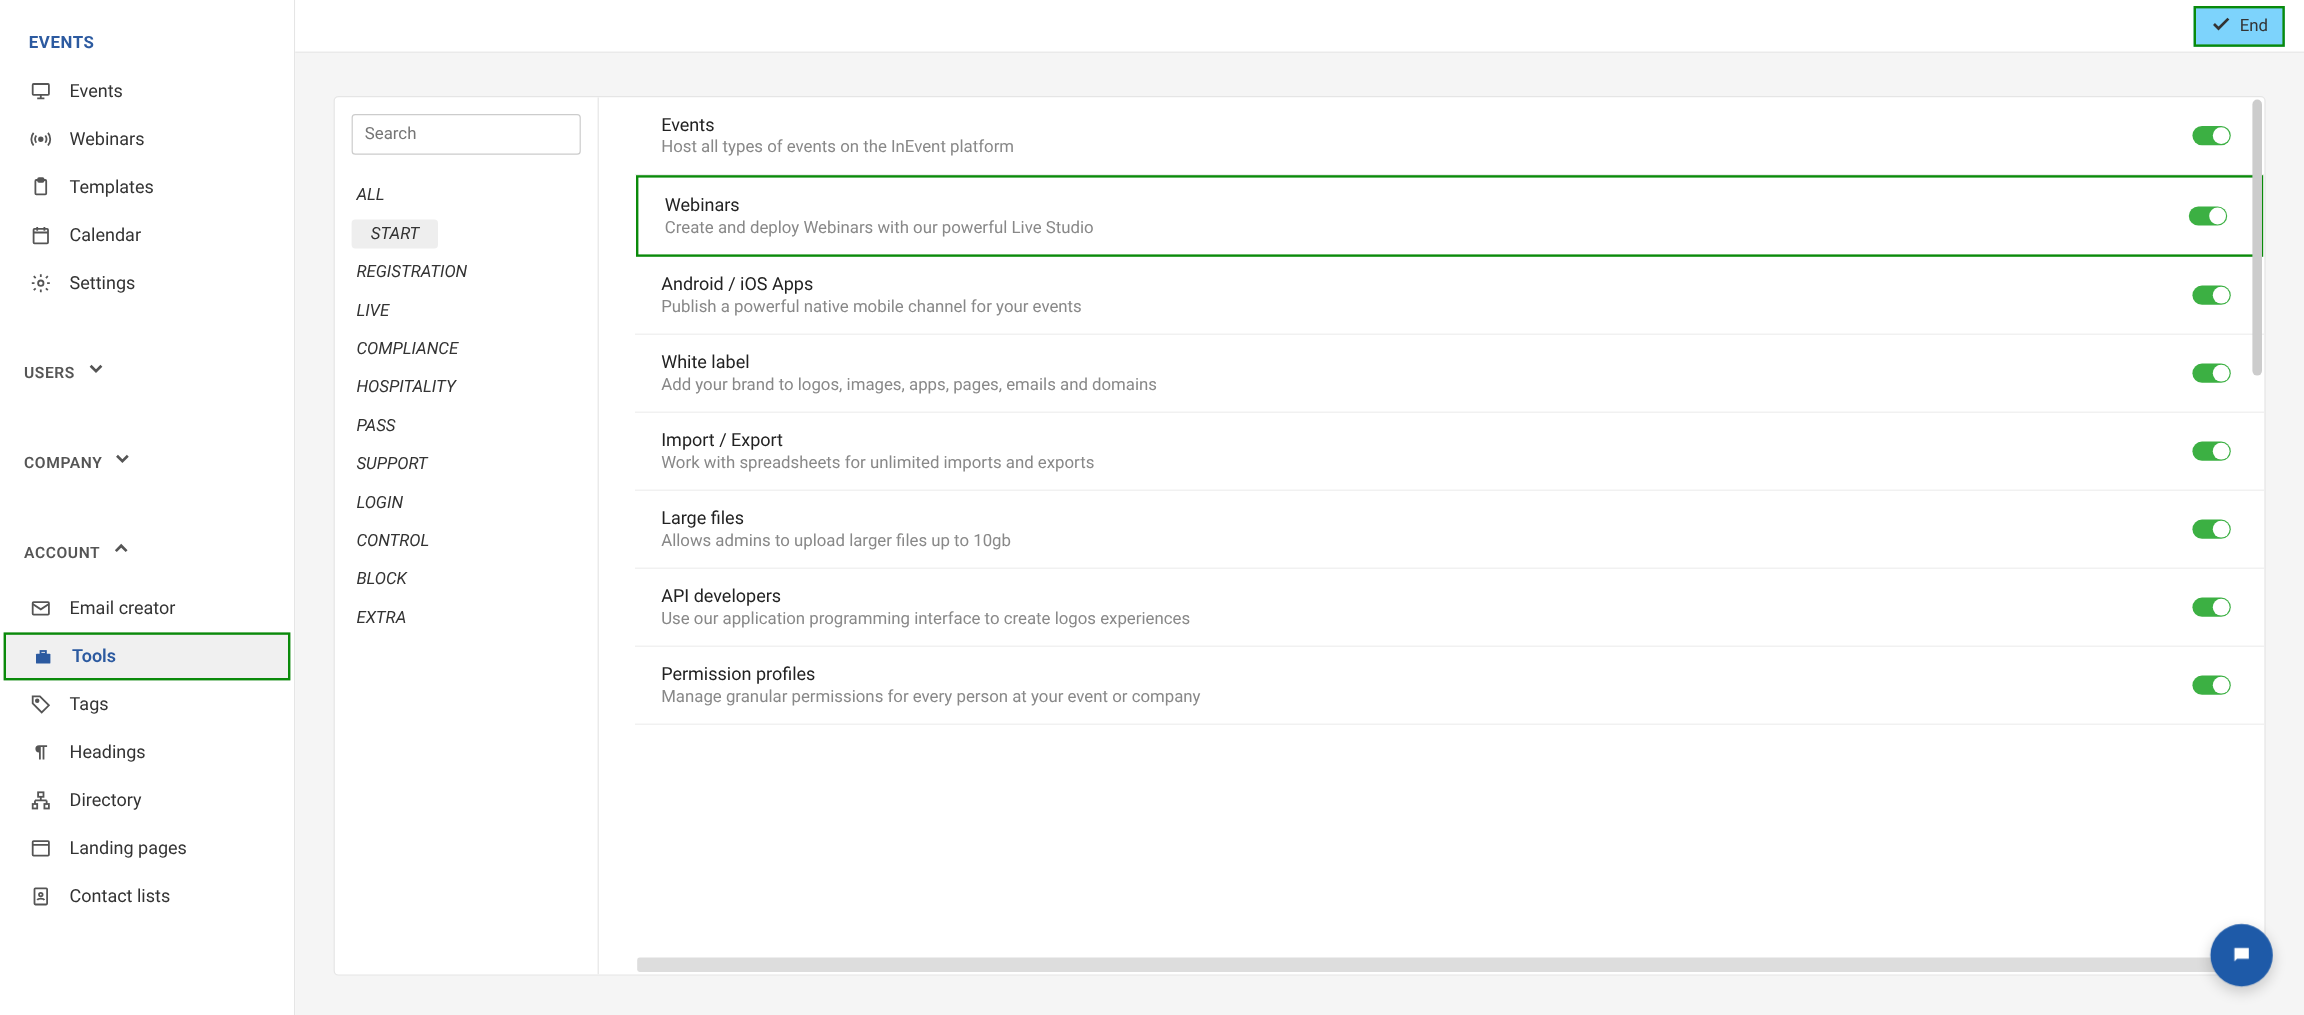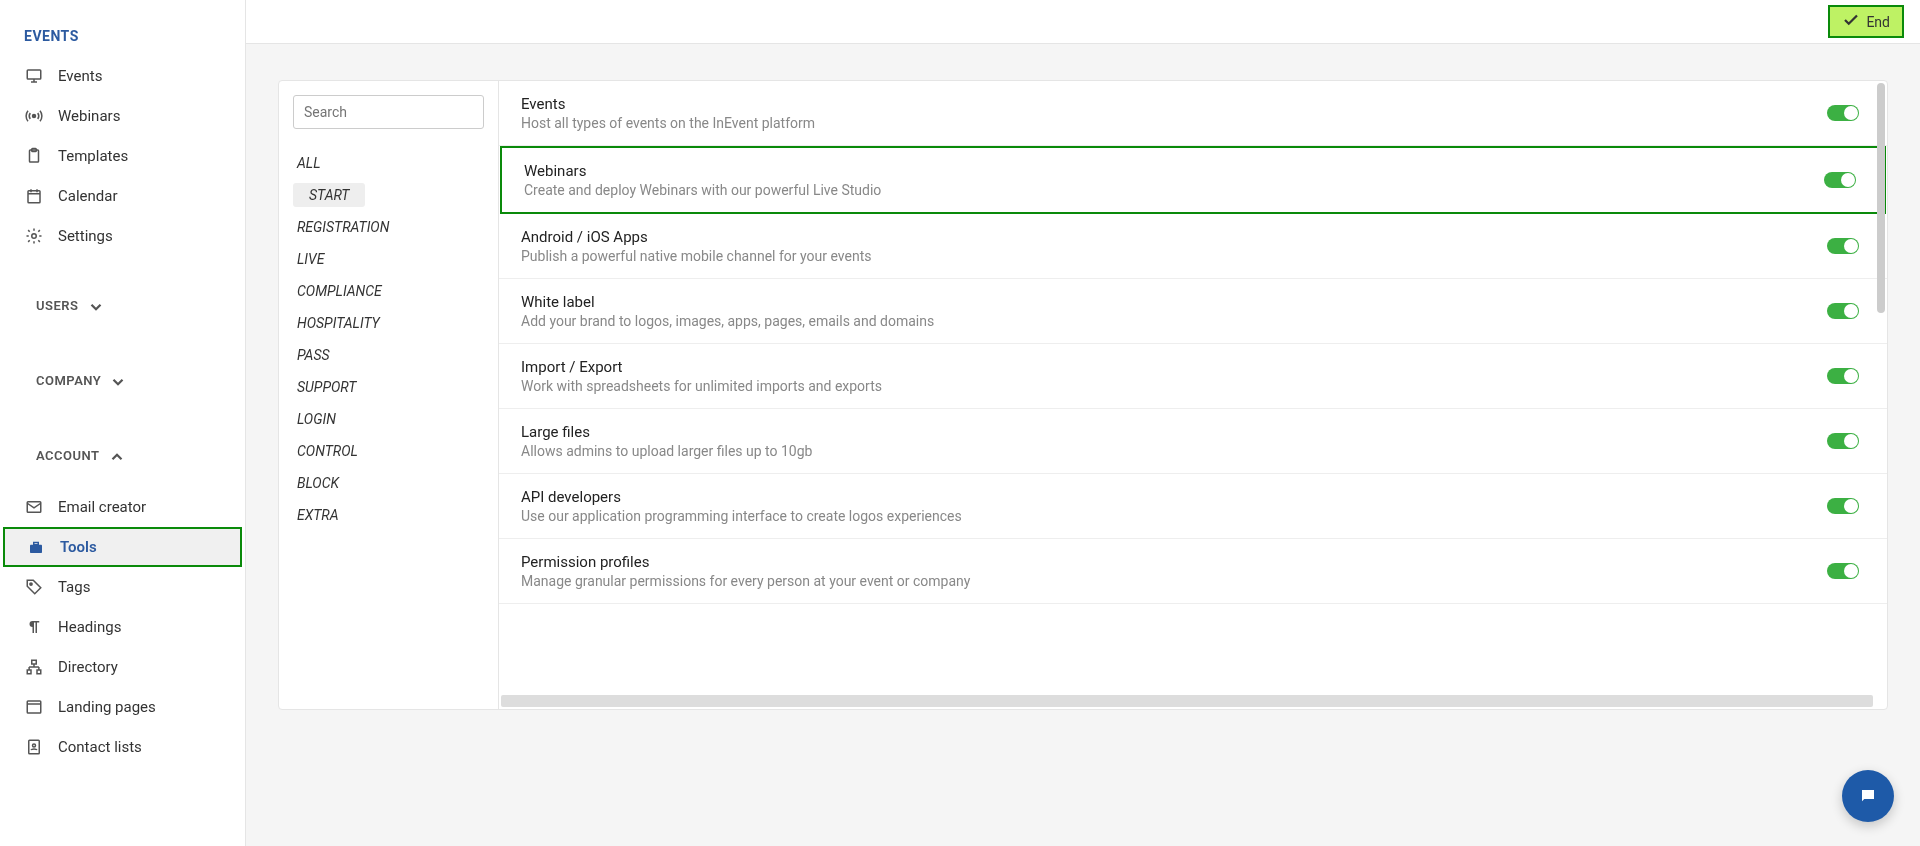--- a/index.html
+++ b/index.html
@@ -5,29 +5,29 @@
 * { margin: 0; padding: 0; box-sizing: border-box; font-family: -apple-system, BlinkMacSystemFont, "Segoe UI", Roboto, sans-serif; }
 body { display: flex; height: 846px; width: 1920px; background: #fff; overflow: hidden; }
 
 .sidebar { width: 246px; background: #fff; border-right: 1px solid #e5e5e5; padding: 16px 0 0 0; overflow-y: auto; }
 .sidebar-title { color: #2c5aa0; font-size: 14px; font-weight: 700; letter-spacing: 0.5px; padding: 12px 24px; }
 .nav-item { display: flex; align-items: center; padding: 10px 24px; color: #333; font-size: 15px; cursor: pointer; }
 .nav-item .icon { width: 20px; height: 20px; margin-right: 14px; color: #555; display: inline-flex; align-items: center; justify-content: center; }
 .nav-item.selected { border: 2px solid #0a8a0a; background: #f0f0f0; margin: 0 3px; padding: 8px 21px; }
 .nav-item.selected .label { color: #2c5aa0; font-weight: 600; }
 .nav-item.selected .icon { color: #2c5aa0; }
-.section-header { display: flex; align-items: flex-start; padding: 12px 36px; color: #555; font-size: 13px; font-weight: 600; letter-spacing: 0.5px; cursor: pointer; margin-top: 30px; }
+.section-header { display: flex; align-items: flex-end; padding: 12px 20px; color: #555; font-size: 13px; font-weight: 600; letter-spacing: 0.5px; cursor: pointer; margin-top: 30px; }
 .section-header:first-of-type { margin-top: 40px; }
 .chev { margin-left: 8px; font-size: 11px; }
 
 .main { flex: 1; background: #f5f5f5; display: flex; flex-direction: column; }
 .topbar { height: 44px; background: #fff; border-bottom: 1px solid #e5e5e5; display: flex; justify-content: flex-end; align-items: center; padding: 0 16px; }
-.end-btn { border: 2px solid #0a8a0a; background: #bef264; padding: 4px 12px; font-size: 14px; color: #333; display: inline-flex; align-items: center; gap: 6px; cursor: pointer; }
-
-.content-card { margin: 36px 32px 0 32px; background: #fff; border: 1px solid #e5e5e5; border-radius: 4px; display: flex; height: 630px; overflow: hidden; }
+.end-btn { border: 2px solid #0a8a0a; background: #7dd3fc; padding: 4px 12px; font-size: 14px; color: #333; display: inline-flex; align-items: center; gap: 6px; cursor: pointer; }
+
+.content-card { margin: 36px 32px 0 32px; background: #fff; border: 1px solid #e5e5e5; border-radius: 4px; display: flex; height: 733px; overflow: hidden; gap: 30px; }
 .filter-col { width: 220px; border-right: 1px solid #e5e5e5; padding: 14px; }
 .search-box { width: 100%; border: 1px solid #ccc; border-radius: 3px; padding: 8px 10px; font-size: 14px; color: #555; margin-bottom: 18px; }
 .filter-item { padding: 8px 4px; font-size: 14px; color: #333; cursor: pointer; font-style: italic; }
 .filter-item.active { background: #eee; border-radius: 3px; display: inline-block; padding: 4px 16px; margin: 4px 0; }
 
 .settings-col { flex: 1; overflow-y: auto; position: relative; }
 .setting-row { display: flex; align-items: center; justify-content: space-between; padding: 14px 22px; border-bottom: 1px solid #eee; }
 .setting-row.highlighted { border: 2px solid #0a8a0a; margin: 0 1px; }
 .setting-texts { flex: 1; }
 .setting-title { font-size: 15px; color: #222; margin-bottom: 2px; }

